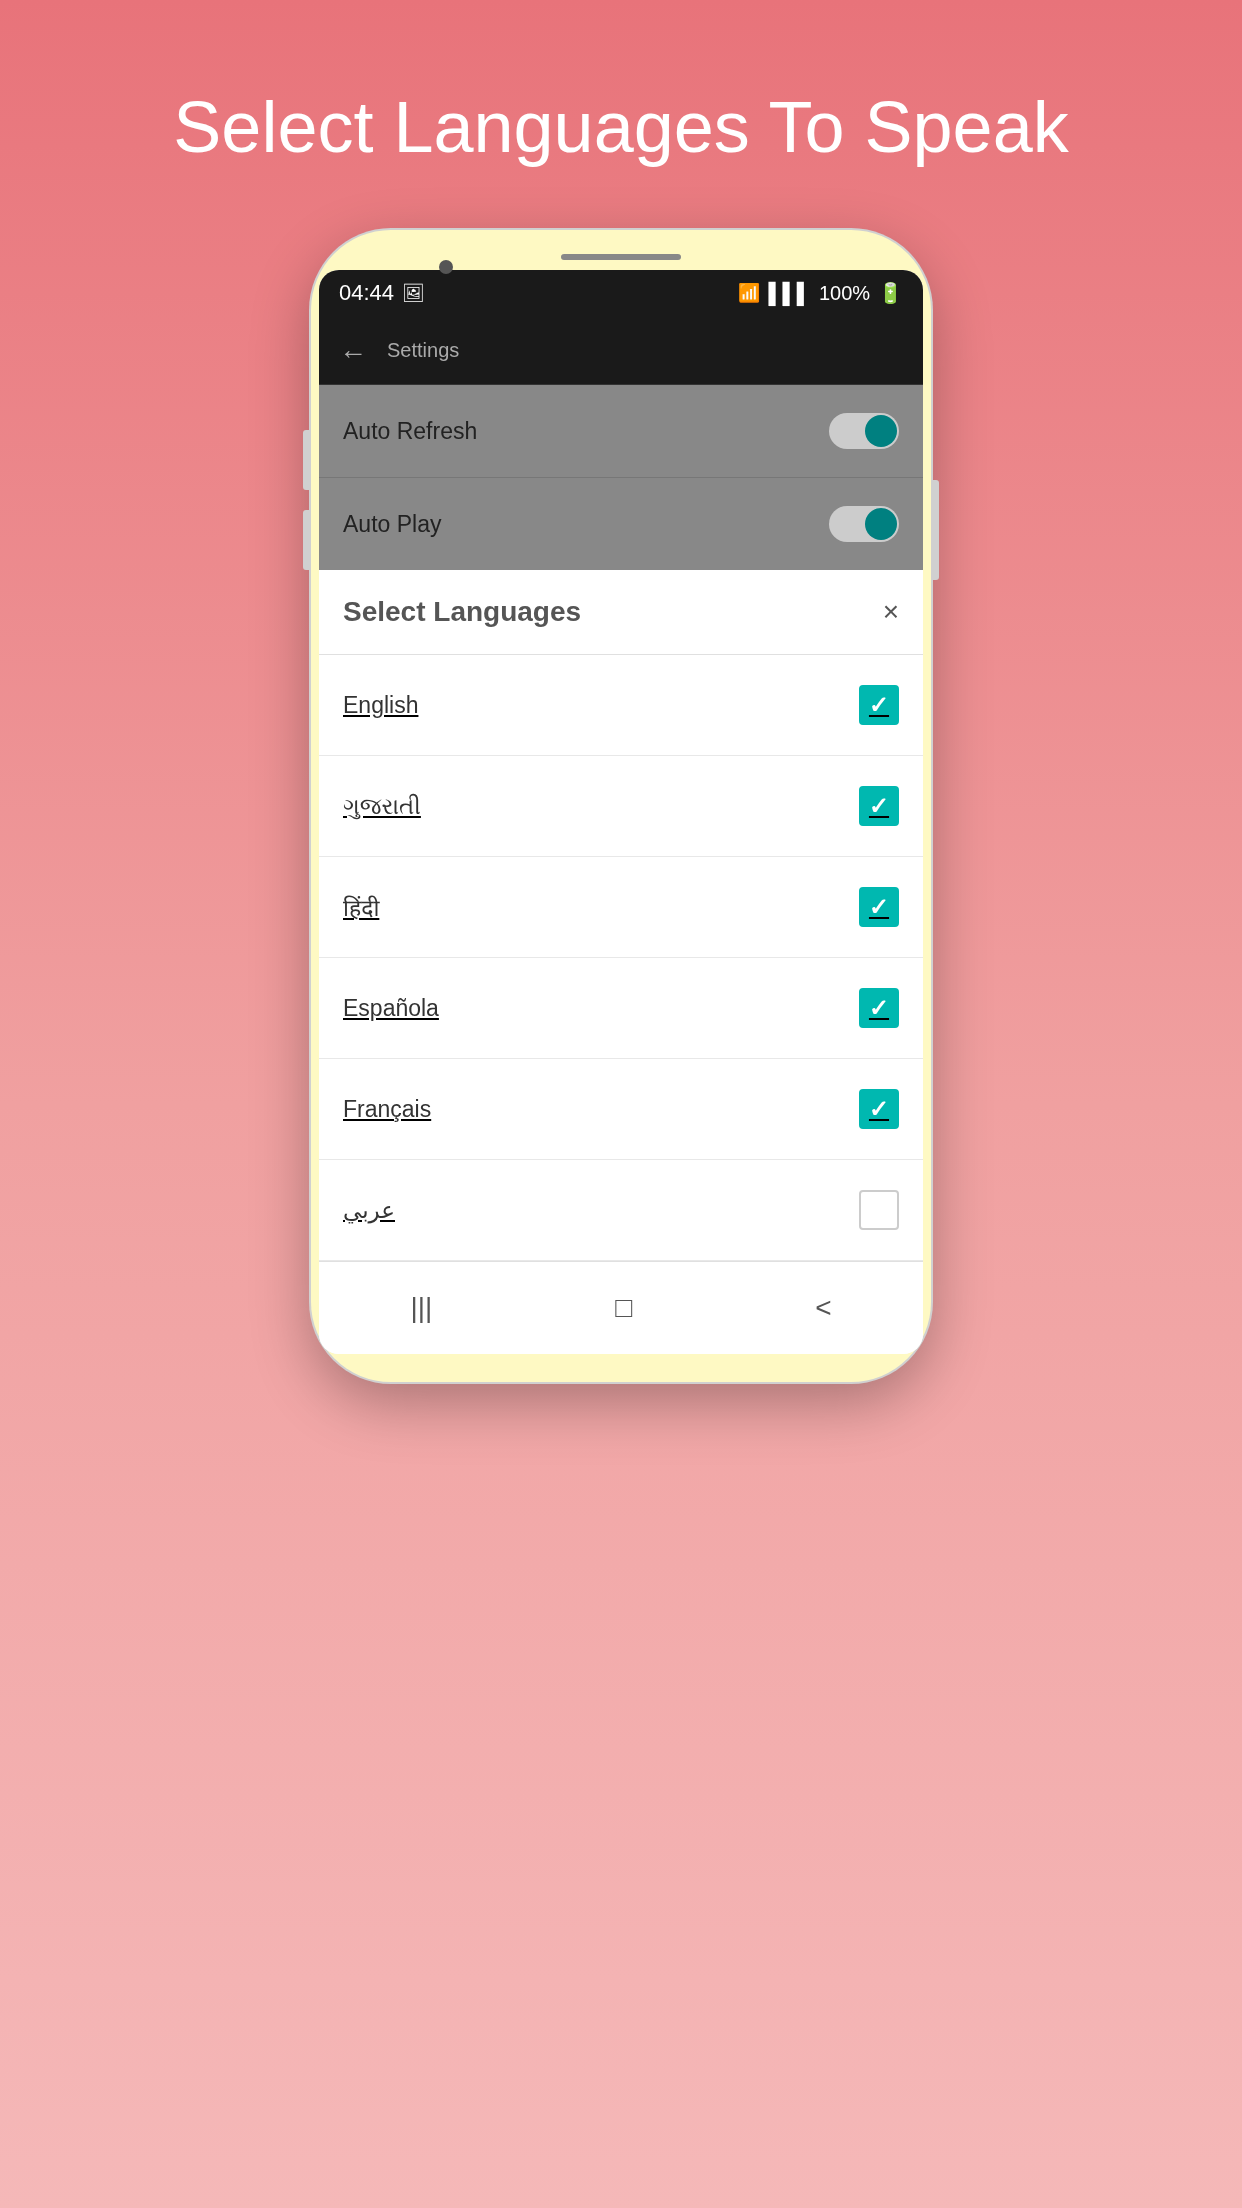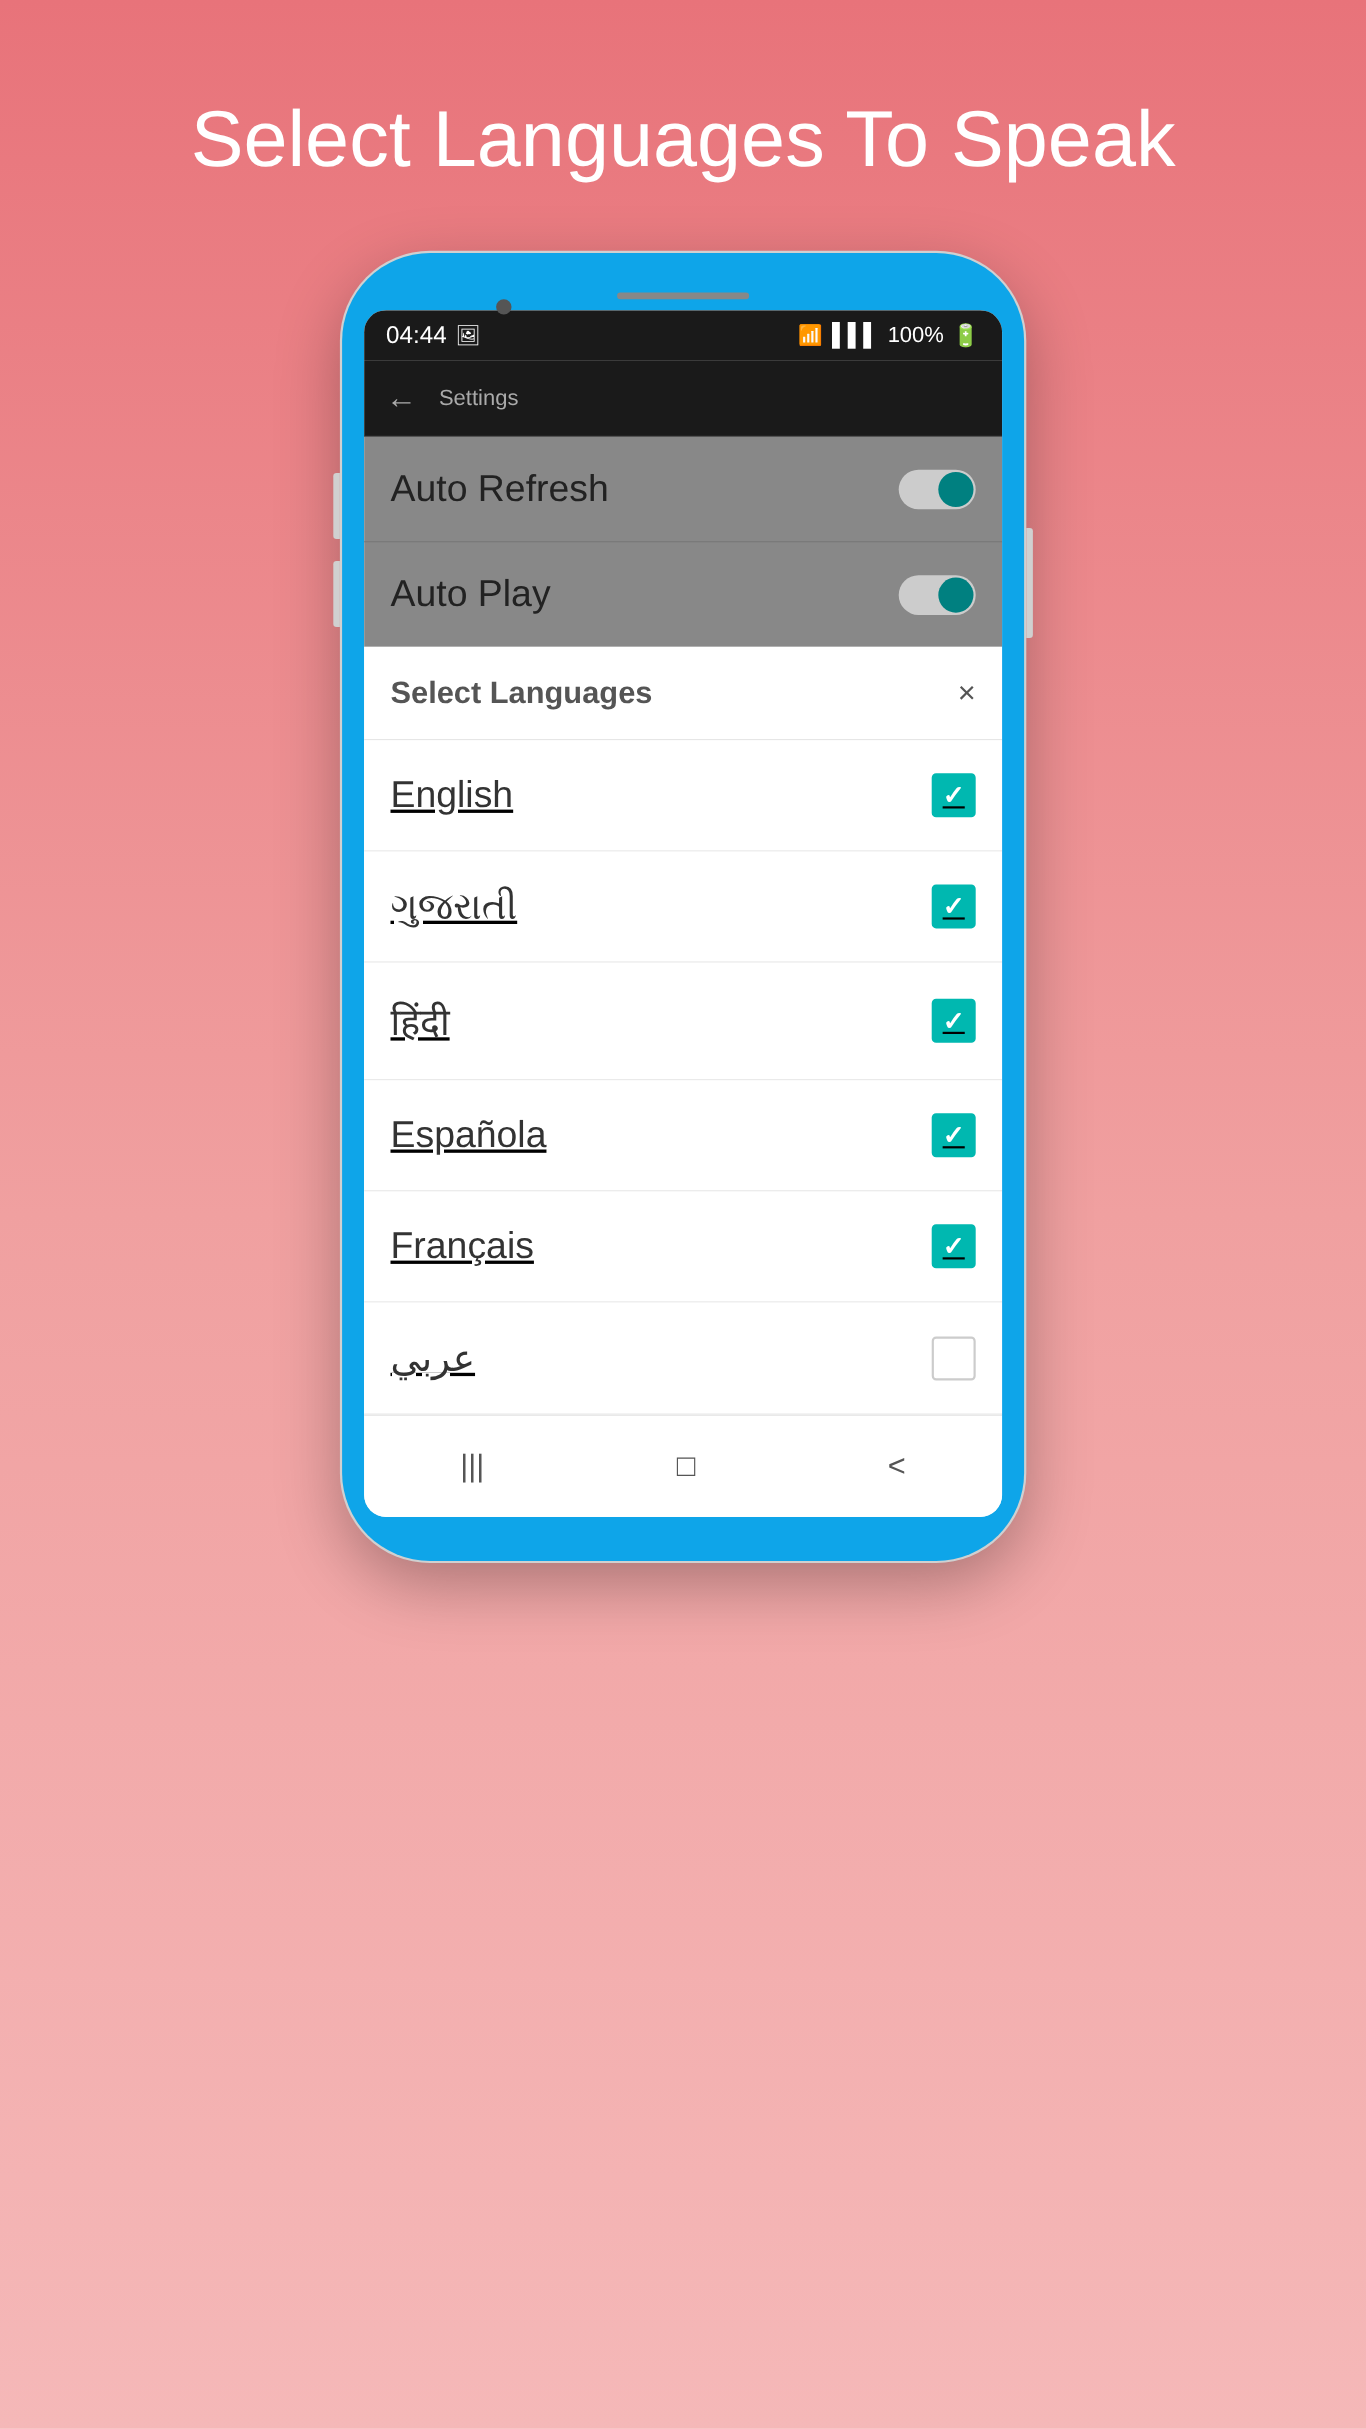--- a/index.html
+++ b/index.html
@@ -26,23 +26,23 @@
       text-align: center;
       margin-top: 84px;
       margin-bottom: 60px;
       line-height: 1.2;
       padding: 0 80px;
     }
 
     
     .phone-shell {
       width: 620px;
-      background: #0ea5e9;
+      background: #fef9c3;
       border-radius: 80px;
-      padding: 20px;
+      padding: 8px;
       box-shadow: 0 0 0 2px #d0d0d0, 0 20px 60px rgba(0,0,0,0.3);
       position: relative;
     }
 
     .phone-top-bar {
       display: flex;
       justify-content: center;
       align-items: center;
       padding: 16px 0 10px;
       position: relative;
@@ -205,21 +205,21 @@
     .language-item {
       display: flex;
       justify-content: space-between;
       align-items: center;
       padding: 30px 24px;
       border-bottom: 1px solid #e8e8e8;
       cursor: pointer;
     }
 
     .language-name {
-      font-size: 34px;
+      font-size: 23px;
       color: #333;
     }
 
     
     .checkbox {
       width: 40px;
       height: 40px;
       border: 2px solid #ccc;
       border-radius: 4px;
       display: flex;

